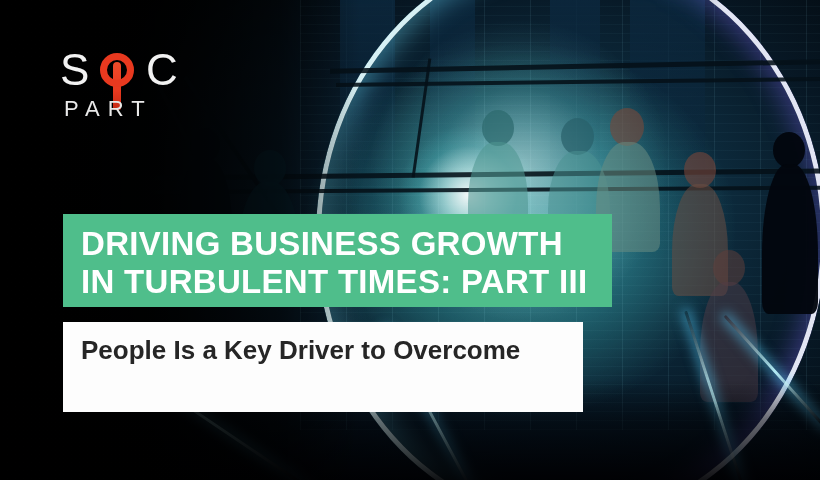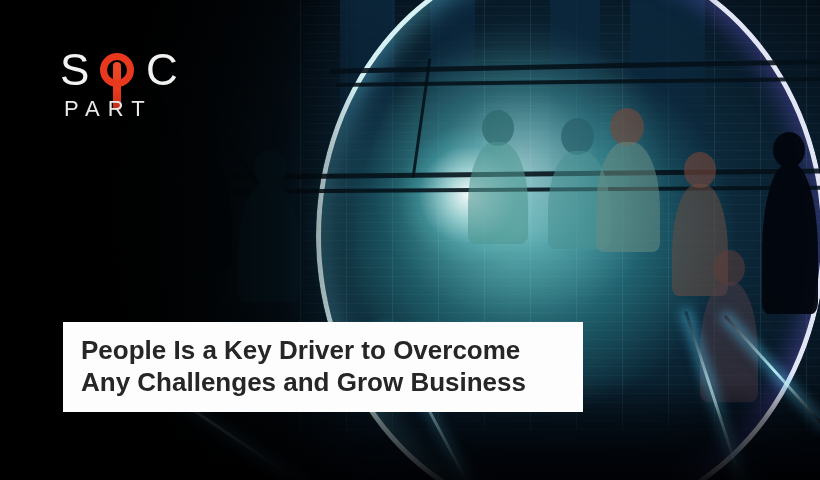--- a/index.html
+++ b/index.html
@@ -236,19 +236,22 @@
       <span class="logo-s">S</span>
       <span class="logo-mark">
         <span class="logo-needle"></span>
         <span class="logo-ring" style="border-color: rgb(232, 57, 31);"></span>
       </span>
       <span class="logo-c">C</span>
     </div>
     <div class="logo-bottom">PART</div>
   </div>
 
+  <div id="headline-box" style="background: rgb(79, 190, 139);">
+    <div class="headline-line" style="color: rgb(255, 255, 255);">DRIVING BUSINESS GROWTH</div>
+    <div class="headline-line" style="color: rgb(255, 255, 255);">IN TURBULENT TIMES: PART III</div>
+  </div>
 
   <div id="subhead-box" style="background: rgb(253, 253, 253);">
     <div class="subhead-line" style="color: rgb(38, 38, 38);">People Is a Key Driver to Overcome</div>
-    <div class="subhead-line" style="color: rgb(38, 38, 38);">Any Challenges and Grow Business</div>
   </div>
 
 </div>
 
 </body></html>

